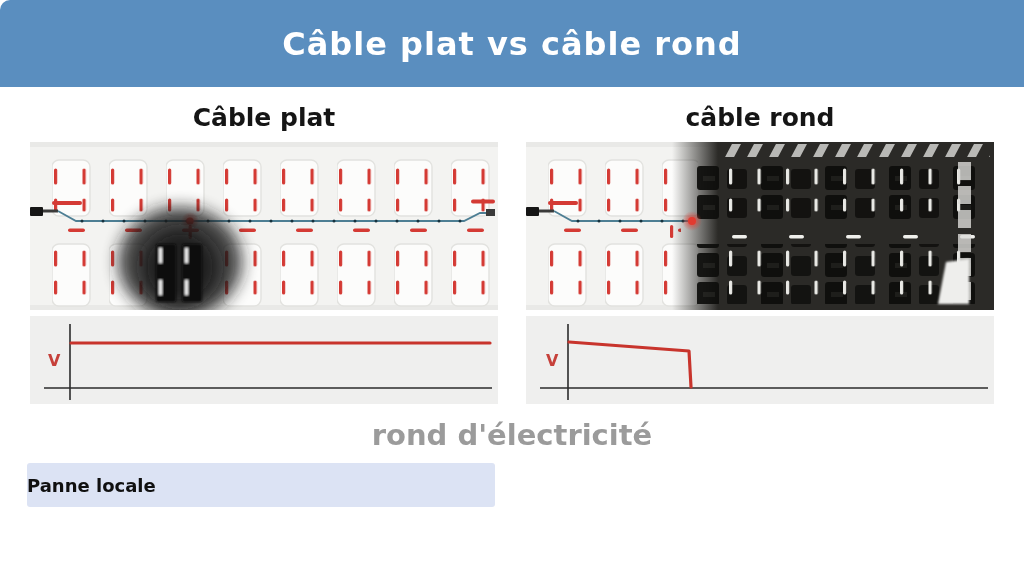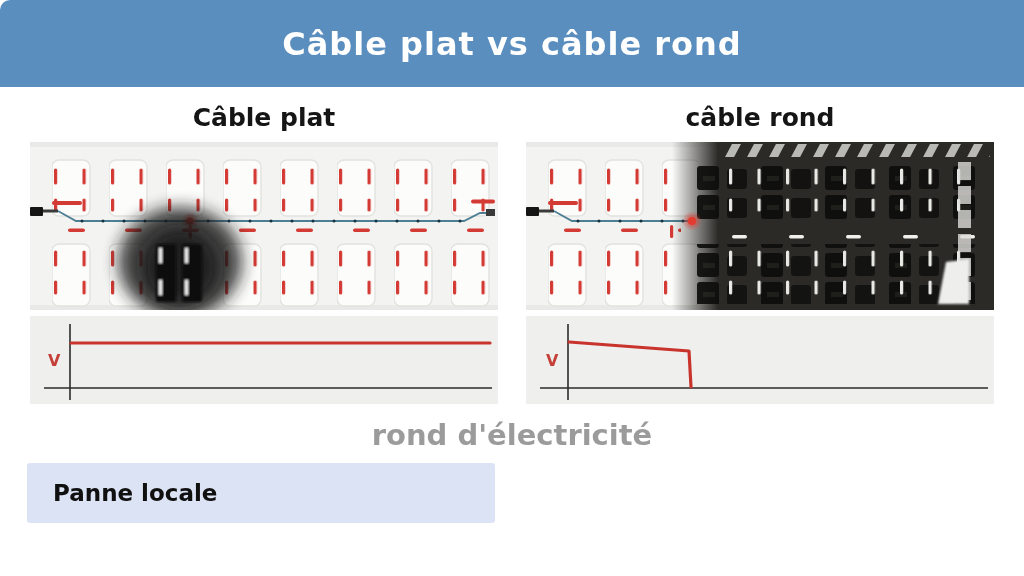--- a/index.html
+++ b/index.html
@@ -21,24 +21,24 @@
   .floorplan.left{left:30px;}
   .floorplan.right{left:526px;}
 
   .vgraph{position:absolute;top:316px;width:468px;height:88px;}
   .vgraph.left{left:30px;}
   .vgraph.right{left:526px;}
 
   .caption{position:absolute;left:0;top:418px;width:1024px;text-align:center;
            font-size:29px;font-weight:bold;color:#9b9b9b;}
 
-  .outage-label{position:absolute;top:463px;height:60px;background:#dce3f4;
+  .outage-label{position:absolute;top:463px;height:44px;background:#dce3f4;
                 border-radius:3px;display:flex;align-items:center;
-                padding-left:26px;box-sizing:border-box;
-                font-size:23px;font-weight:bold;color:#101010;}
+                padding-left:0;box-sizing:border-box;
+                font-size:18px;font-weight:bold;color:#101010;}
   .outage-label.left{left:27px;width:468px;}
   .outage-label.right{left:518px;width:470px;}
 
   svg text.vlab{font-family:"DejaVu Sans","Liberation Sans",sans-serif;
                 font-size:16px;font-weight:bold;fill:#c6403a;}
 </style>
 </head>
 <body>
 
 <svg width="0" height="0" style="position:absolute" aria-hidden="true">

